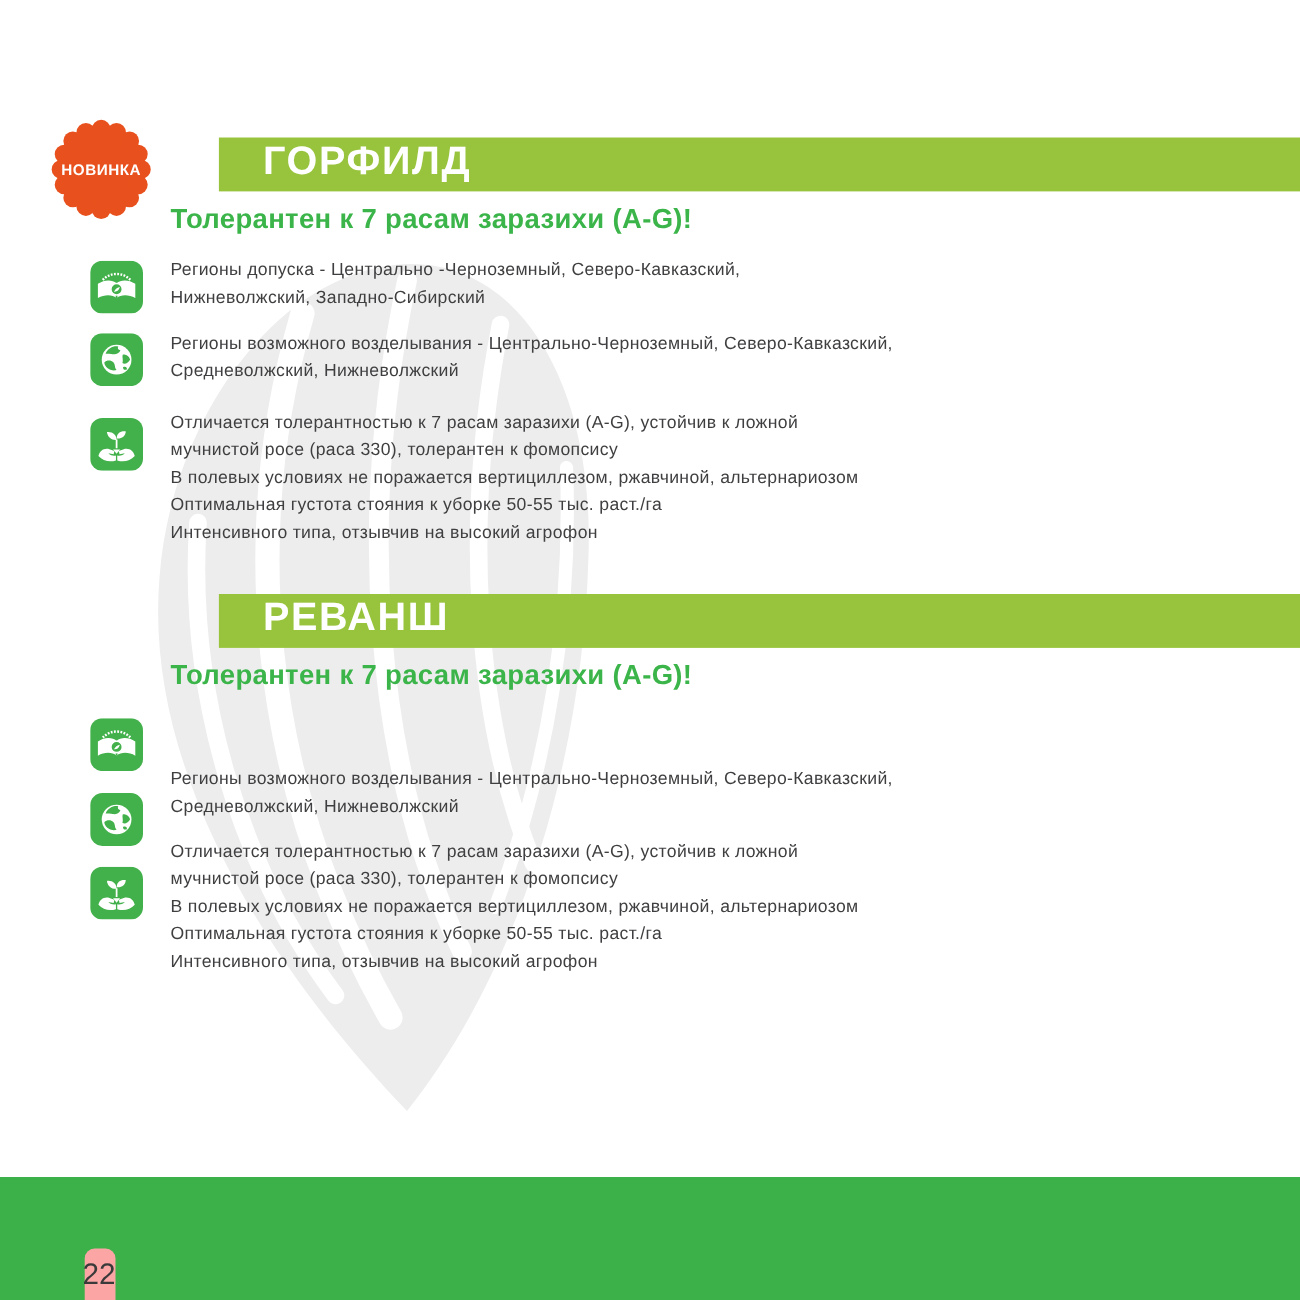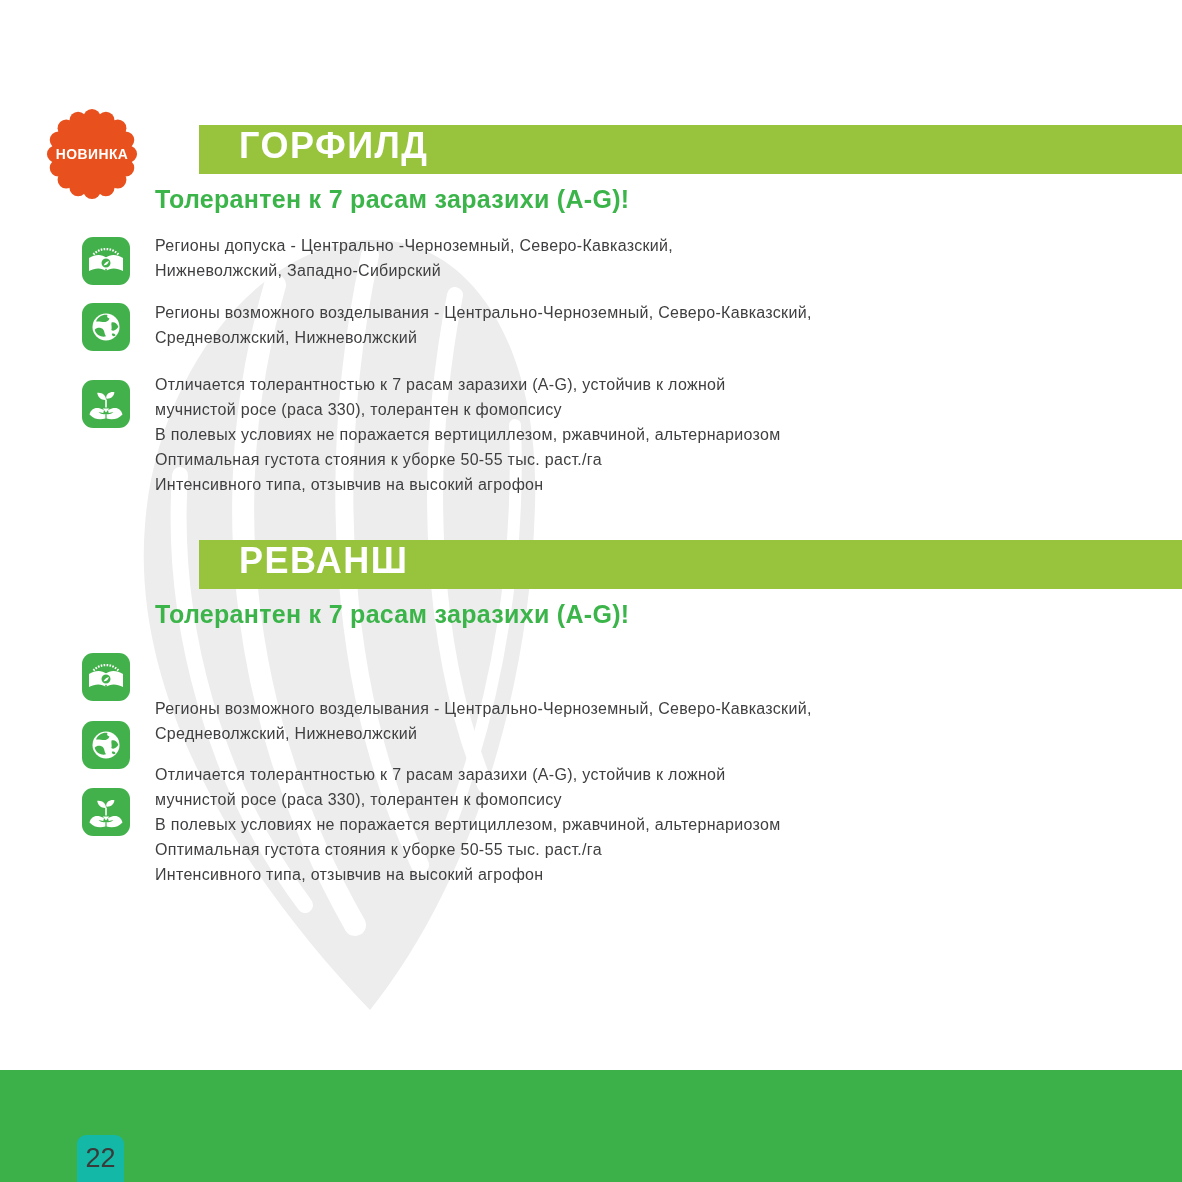--- a/index.html
+++ b/index.html
@@ -13,22 +13,22 @@
     display:flex;align-items:center;justify-content:center;
     box-shadow:0 2px 4px rgba(0,0,0,.15);z-index:3;
   }
   .top-bar h1{
     margin:0;color:#ffffff;font-size:40px;font-weight:bold;letter-spacing:1px;
   }
   .bottom-bar{
     position:absolute;left:0;top:1070px;width:1182px;height:112px;background:#3cb14a;z-index:3;
   }
   .page-num-box{
-    position:absolute;left:77px;top:1135px;width:47px;height:47px;background:#14b8a6;
-    border-radius:9px 9px 0 0;display:flex;align-items:center;justify-content:center;z-index:4;
+    position:absolute;left:77px;top:1135px;width:28px;height:47px;background:#fca5a5;
+    border-radius:9px 9px 0 0;display:flex;align-items:center;justify-content:flex-end;z-index:4;
   }
   .page-num-box span{font-size:27px;color:#3a3a3a;}
   
   .watermark{position:absolute;left:70px;top:225px;z-index:0;}
   
   .badge{position:absolute;left:46px;top:108px;width:92px;height:92px;z-index:3;text-decoration:underline;}
   
   .section-bar{
     position:absolute;left:155px;right:0;height:49px;background:#98c43d;z-index:2;
     display:flex;align-items:flex-start;margin-left:44px;

